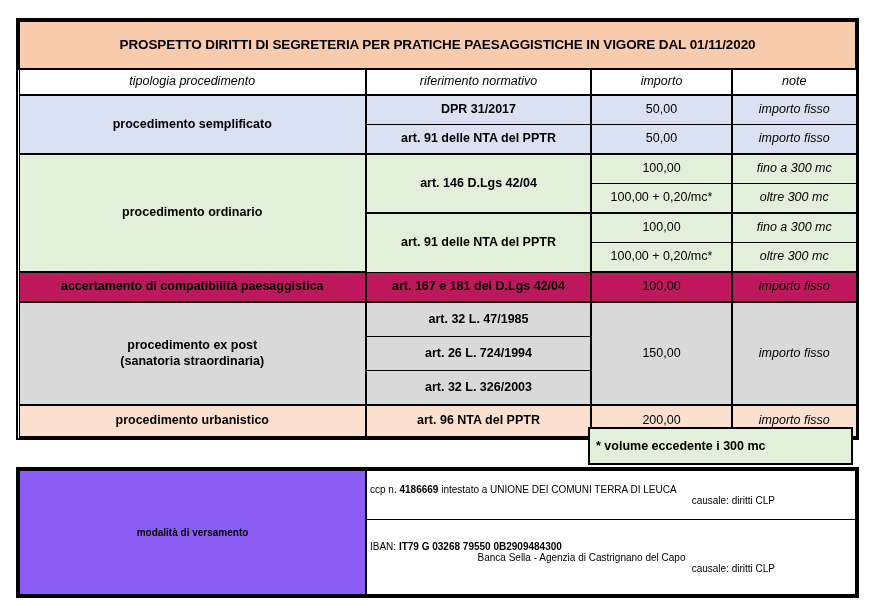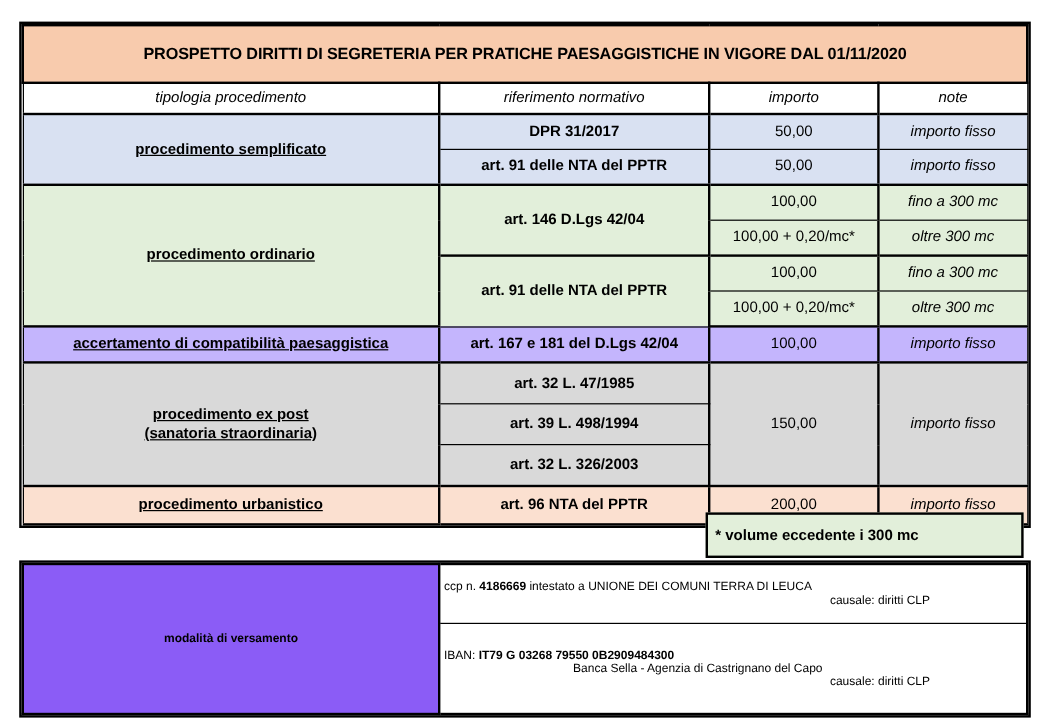--- a/index.html
+++ b/index.html
@@ -59,30 +59,29 @@
 
   .head-row td {
     background: #ffffff;
     height: 24px;
     font-style: italic;
     font-size: 12.5px;
   }
 
   .c-blue   { background: #D9E1F2; }
   .c-green  { background: #E2EFDA; }
-  .c-yellow { background: #c4b5fd; }
+  .c-yellow { background: #be185d; }
   .c-grey   { background: #D9D9D9; }
   .c-peach  { background: #FBE0D0; }
 
   .b { font-weight: bold; }
 
   .cat-cell {
     font-weight: bold;
     font-size: 12.5px;
-    text-decoration: underline;
   }
   .norm-cell {
     font-weight: bold;
     font-size: 12.5px;
   }
   .amount-cell { font-size: 12.5px; }
   .note-cell  { font-style: italic; font-size: 12.5px; }
 
   
   .block-top td { border-top: 2px solid #000000; }
@@ -205,21 +204,21 @@
     <tr class="c-grey">
       <td class="c-grey cat-cell" rowspan="3" style="border-bottom:2px solid #000;">
         <div>procedimento ex post</div>
         <div>(sanatoria straordinaria)</div>
       </td>
       <td class="c-grey norm-cell col-div" style="height:33px;">art. 32 L. 47/1985</td>
       <td class="c-grey amount-cell col-div" rowspan="3" style="border-bottom:2px solid #000;">150,00</td>
       <td class="c-grey note-cell col-div" rowspan="3" style="border-bottom:2px solid #000;">importo fisso</td>
     </tr>
     <tr class="c-grey">
-      <td class="c-grey norm-cell col-div" style="height:33px;">art. 39 L. 498/1994</td>
+      <td class="c-grey norm-cell col-div" style="height:33px;">art. 26 L. 724/1994</td>
     </tr>
     <tr class="c-grey">
       <td class="c-grey norm-cell col-div" style="height:33px;border-bottom:2px solid #000;">art. 32 L. 326/2003</td>
     </tr>
 
     <tr class="c-peach">
       <td class="c-peach cat-cell" style="height:30px;border-bottom:2px solid #000;">procedimento urbanistico</td>
       <td class="c-peach norm-cell col-div" style="border-bottom:2px solid #000;">art. 96 NTA del PPTR</td>
       <td class="c-peach amount-cell col-div" style="border-bottom:2px solid #000;">200,00</td>
       <td class="c-peach note-cell col-div" style="border-bottom:2px solid #000;">importo fisso</td>

